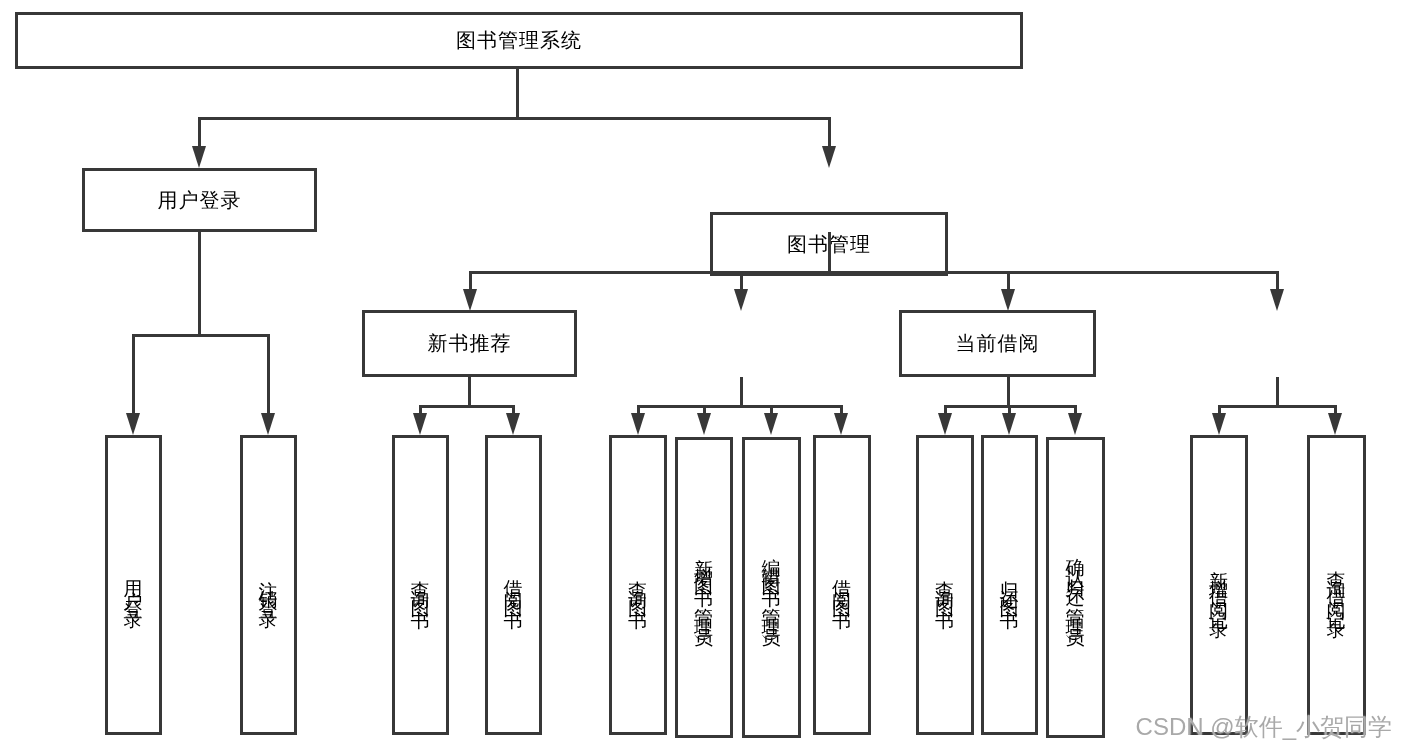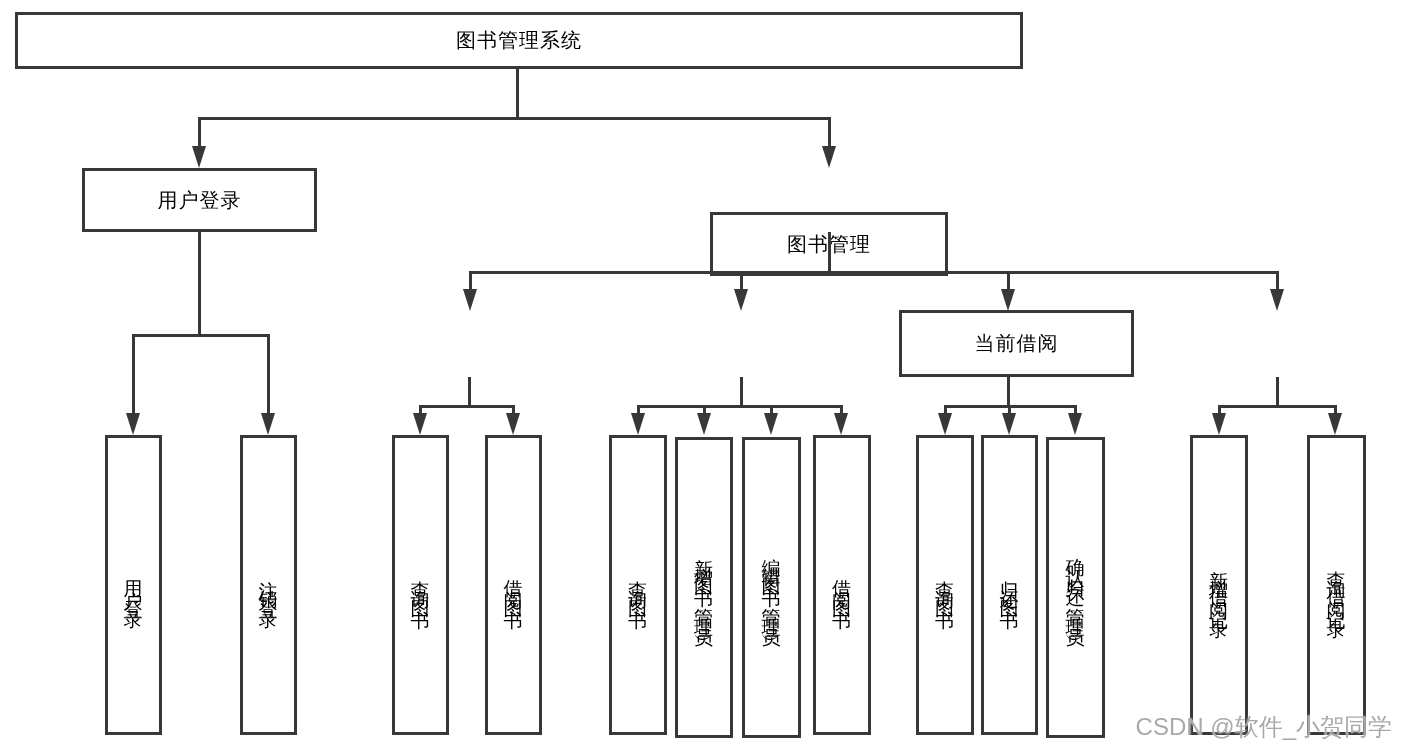--- a/index.html
+++ b/index.html
@@ -55,21 +55,24 @@
   <div class="ln" style="left:469px;top:271px;width:810px;height:3px;"></div>
   <div class="ln" style="left:469px;top:271px;width:3px;height:20px;"></div>
   <div class="arrow" style="left:463px;top:289px;"></div>
   <div class="ln" style="left:740px;top:271px;width:3px;height:20px;"></div>
   <div class="arrow" style="left:734px;top:289px;"></div>
   <div class="ln" style="left:1007px;top:271px;width:3px;height:20px;"></div>
   <div class="arrow" style="left:1001px;top:289px;"></div>
   <div class="ln" style="left:1276px;top:271px;width:3px;height:20px;"></div>
   <div class="arrow" style="left:1270px;top:289px;"></div>
 
-  <div class="node h" style="left:899px;top:310px;width:235px;height:67px;">
+  <div class="node h" style="left:362px;top:310px;width:215px;height:67px;">
+    <span>新书推荐</span>
+  </div>
+  <div class="node h" style="left:899px;top:310px;width:197px;height:67px;">
     <span>当前借阅</span>
   </div>
 
   <div class="ln" style="left:198px;top:232px;width:3px;height:104px;"></div>
   <div class="ln" style="left:132px;top:334px;width:138px;height:3px;"></div>
   <div class="ln" style="left:132px;top:334px;width:3px;height:81px;"></div>
   <div class="arrow" style="left:126px;top:413px;"></div>
   <div class="ln" style="left:267px;top:334px;width:3px;height:81px;"></div>
   <div class="arrow" style="left:261px;top:413px;"></div>
 

